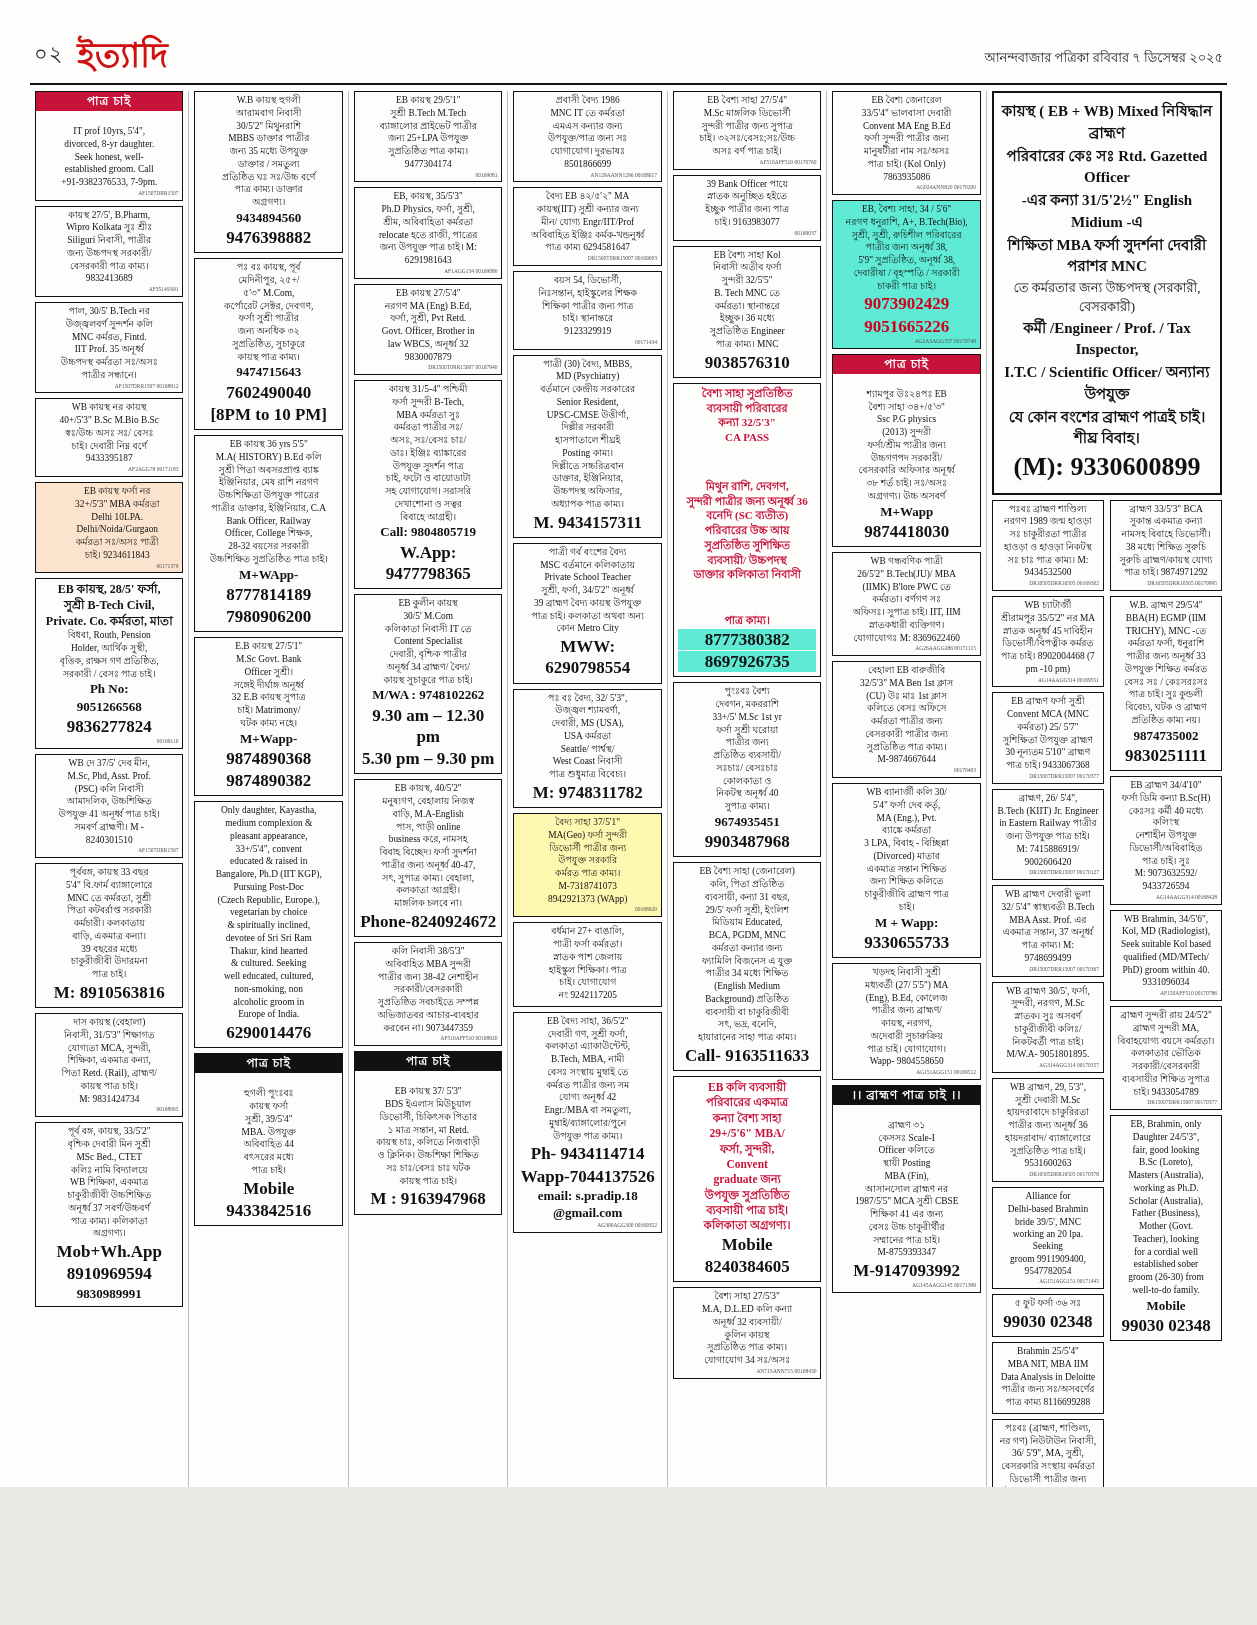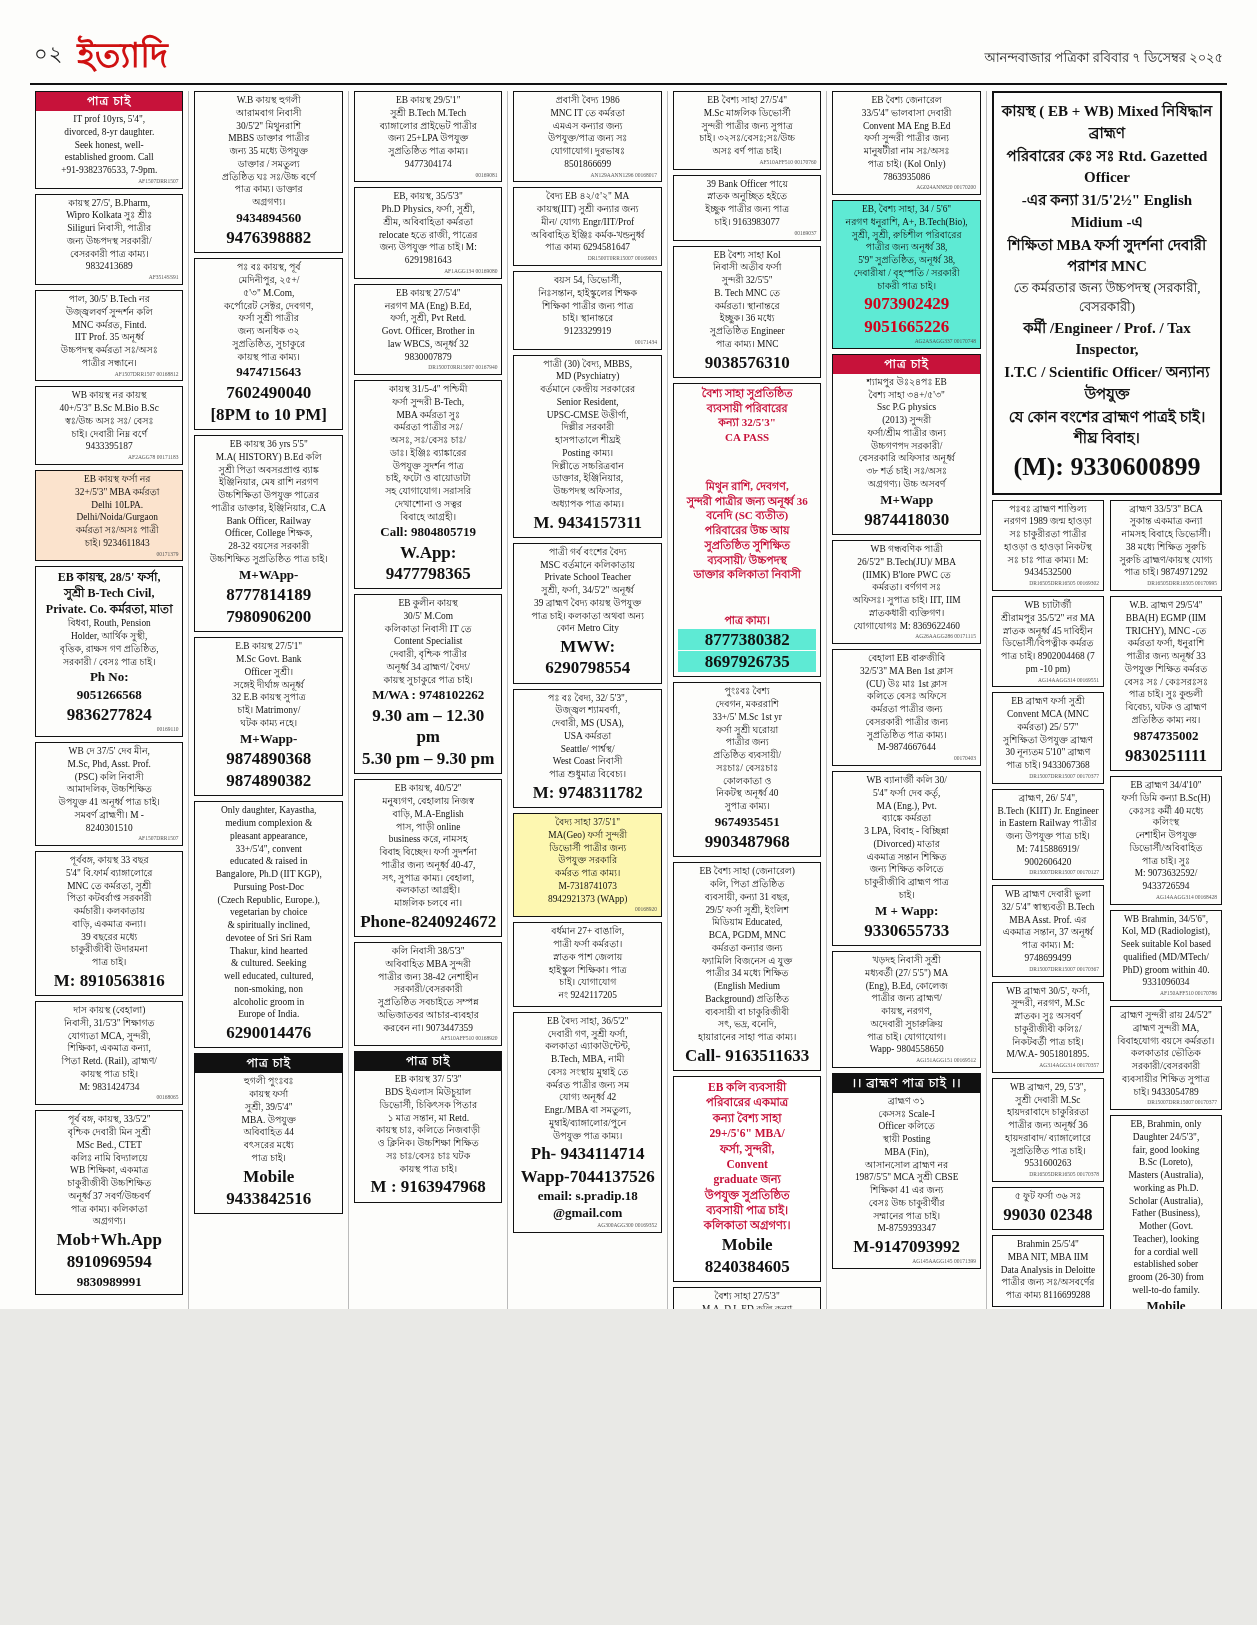--- a/index.html
+++ b/index.html
@@ -1,30 +1,30 @@
 <!DOCTYPE html>
 <html><head>
 <meta charset="utf-8">
 <style>
   html,body{margin:0;padding:0;background:#e9e9e6;}
   body{font-family:"Liberation Sans",sans-serif;}
-  .page{width:1257px;height:1309px;background:#fdfdfb;position:relative;box-sizing:border-box;padding:0;overflow:hidden;}
+  .page{width:1257px;height:1487px;background:#fdfdfb;position:relative;box-sizing:border-box;padding:0;overflow:hidden;}
   .masthead{display:flex;align-items:flex-end;justify-content:space-between;padding:38px 34px 6px 34px;}
   .mast-left{display:flex;align-items:flex-end;gap:14px;}
   .pageno{font-size:21px;color:#222;font-family:"Liberation Serif",serif;letter-spacing:1px;}
   .logo{font-size:34px;font-weight:bold;color:#cf1111;font-family:"Liberation Serif",serif;line-height:1;}
   .mast-right{font-size:13px;color:#222;font-family:"Liberation Serif",serif;padding-bottom:4px;}
   .rule{height:2px;background:#111;margin:4px 30px 0 30px;}
   .cols{display:flex;gap:0;padding:6px 30px 0 30px;box-sizing:border-box;height:1520px;}
   .col{flex:1 1 0;padding:0 5px;border-right:1px solid #bbb;box-sizing:border-box;}
   .col:last-child{border-right:none;}
   .col.wide{flex:1.55 1 0;}
   .ad{border:1px solid #111;margin-bottom:5px;padding:3px 4px;box-sizing:border-box;font-family:"Liberation Serif",serif;font-size:9.4px;line-height:1.25;color:#111;text-align:center;}
   .ad p{margin:0 0 1px 0;}
-  .t-hdr{background:#c7123a;color:#fff;font-weight:bold;font-size:12px;padding:2px 0;margin:-3px -4px 3px -4px;letter-spacing:1px;}
+  .t-hdr{background:#c7123a;color:#fff;font-weight:bold;font-size:12px;padding:2px 0;margin:-3px -4px 15px -4px;letter-spacing:1px;}
   .t-hdr.black{background:#111;}
   .huge{font-size:20px;font-weight:bold;}
   .phone{font-weight:bold;font-size:13px;}
   .phone.lg{font-size:17px;}
   .yel{background:#5eead4;}
   .yel2{background:#fdf7b0;}
   .peach{background:#fbe3cd;padding-left:20px;}
   .red{color:#d0021b;}
   .redbox{border:1px solid #111;background:#fff;}
   .code{font-size:5.5px;color:#555;text-align:right;letter-spacing:0;margin-top:1px;}
@@ -696,20 +696,28 @@
               <p>WB ব্রাহ্মণ, 29, 5'3",</p>
               <p>সুশ্রী দেবারী M.Sc</p>
               <p>হায়দরাবাদে চাকুরিরতা</p>
               <p>পাত্রীর জন্য অনূর্ধ্ব 36</p>
               <p>হায়দরাবাদ/ ব্যাঙ্গালোরে</p>
               <p>সুপ্রতিষ্ঠিত পাত্র চাই।</p>
               <p>9531600263</p>
               <div class="code">DR16505DRR16505 00170378</div>
             </div>
             <div class="ad">
+              <p>Alliance for</p>
+              <p>Delhi-based Brahmin</p>
+              <p>bride 39/5', MNC</p>
+              <p>working an 20 lpa. Seeking</p>
+              <p>groom 9911909400, 9547782054</p>
+              <div class="code">AG151AGG151 00171445</div>
+            </div>
+            <div class="ad">
               <p>৫ ফুট ফর্সা ৩৬ সঃ</p>
               <p class="phone lg">99030 02348</p>
             </div>
             <div class="ad">
               <p>Brahmin 25/5'4"</p>
               <p>MBA NIT, MBA IIM</p>
               <p>Data Analysis in Deloitte</p>
               <p>পাত্রীর জন্য সঃ/অসবর্ণের</p>
               <p>পাত্র কাম্য 8116699288</p>
             </div>

